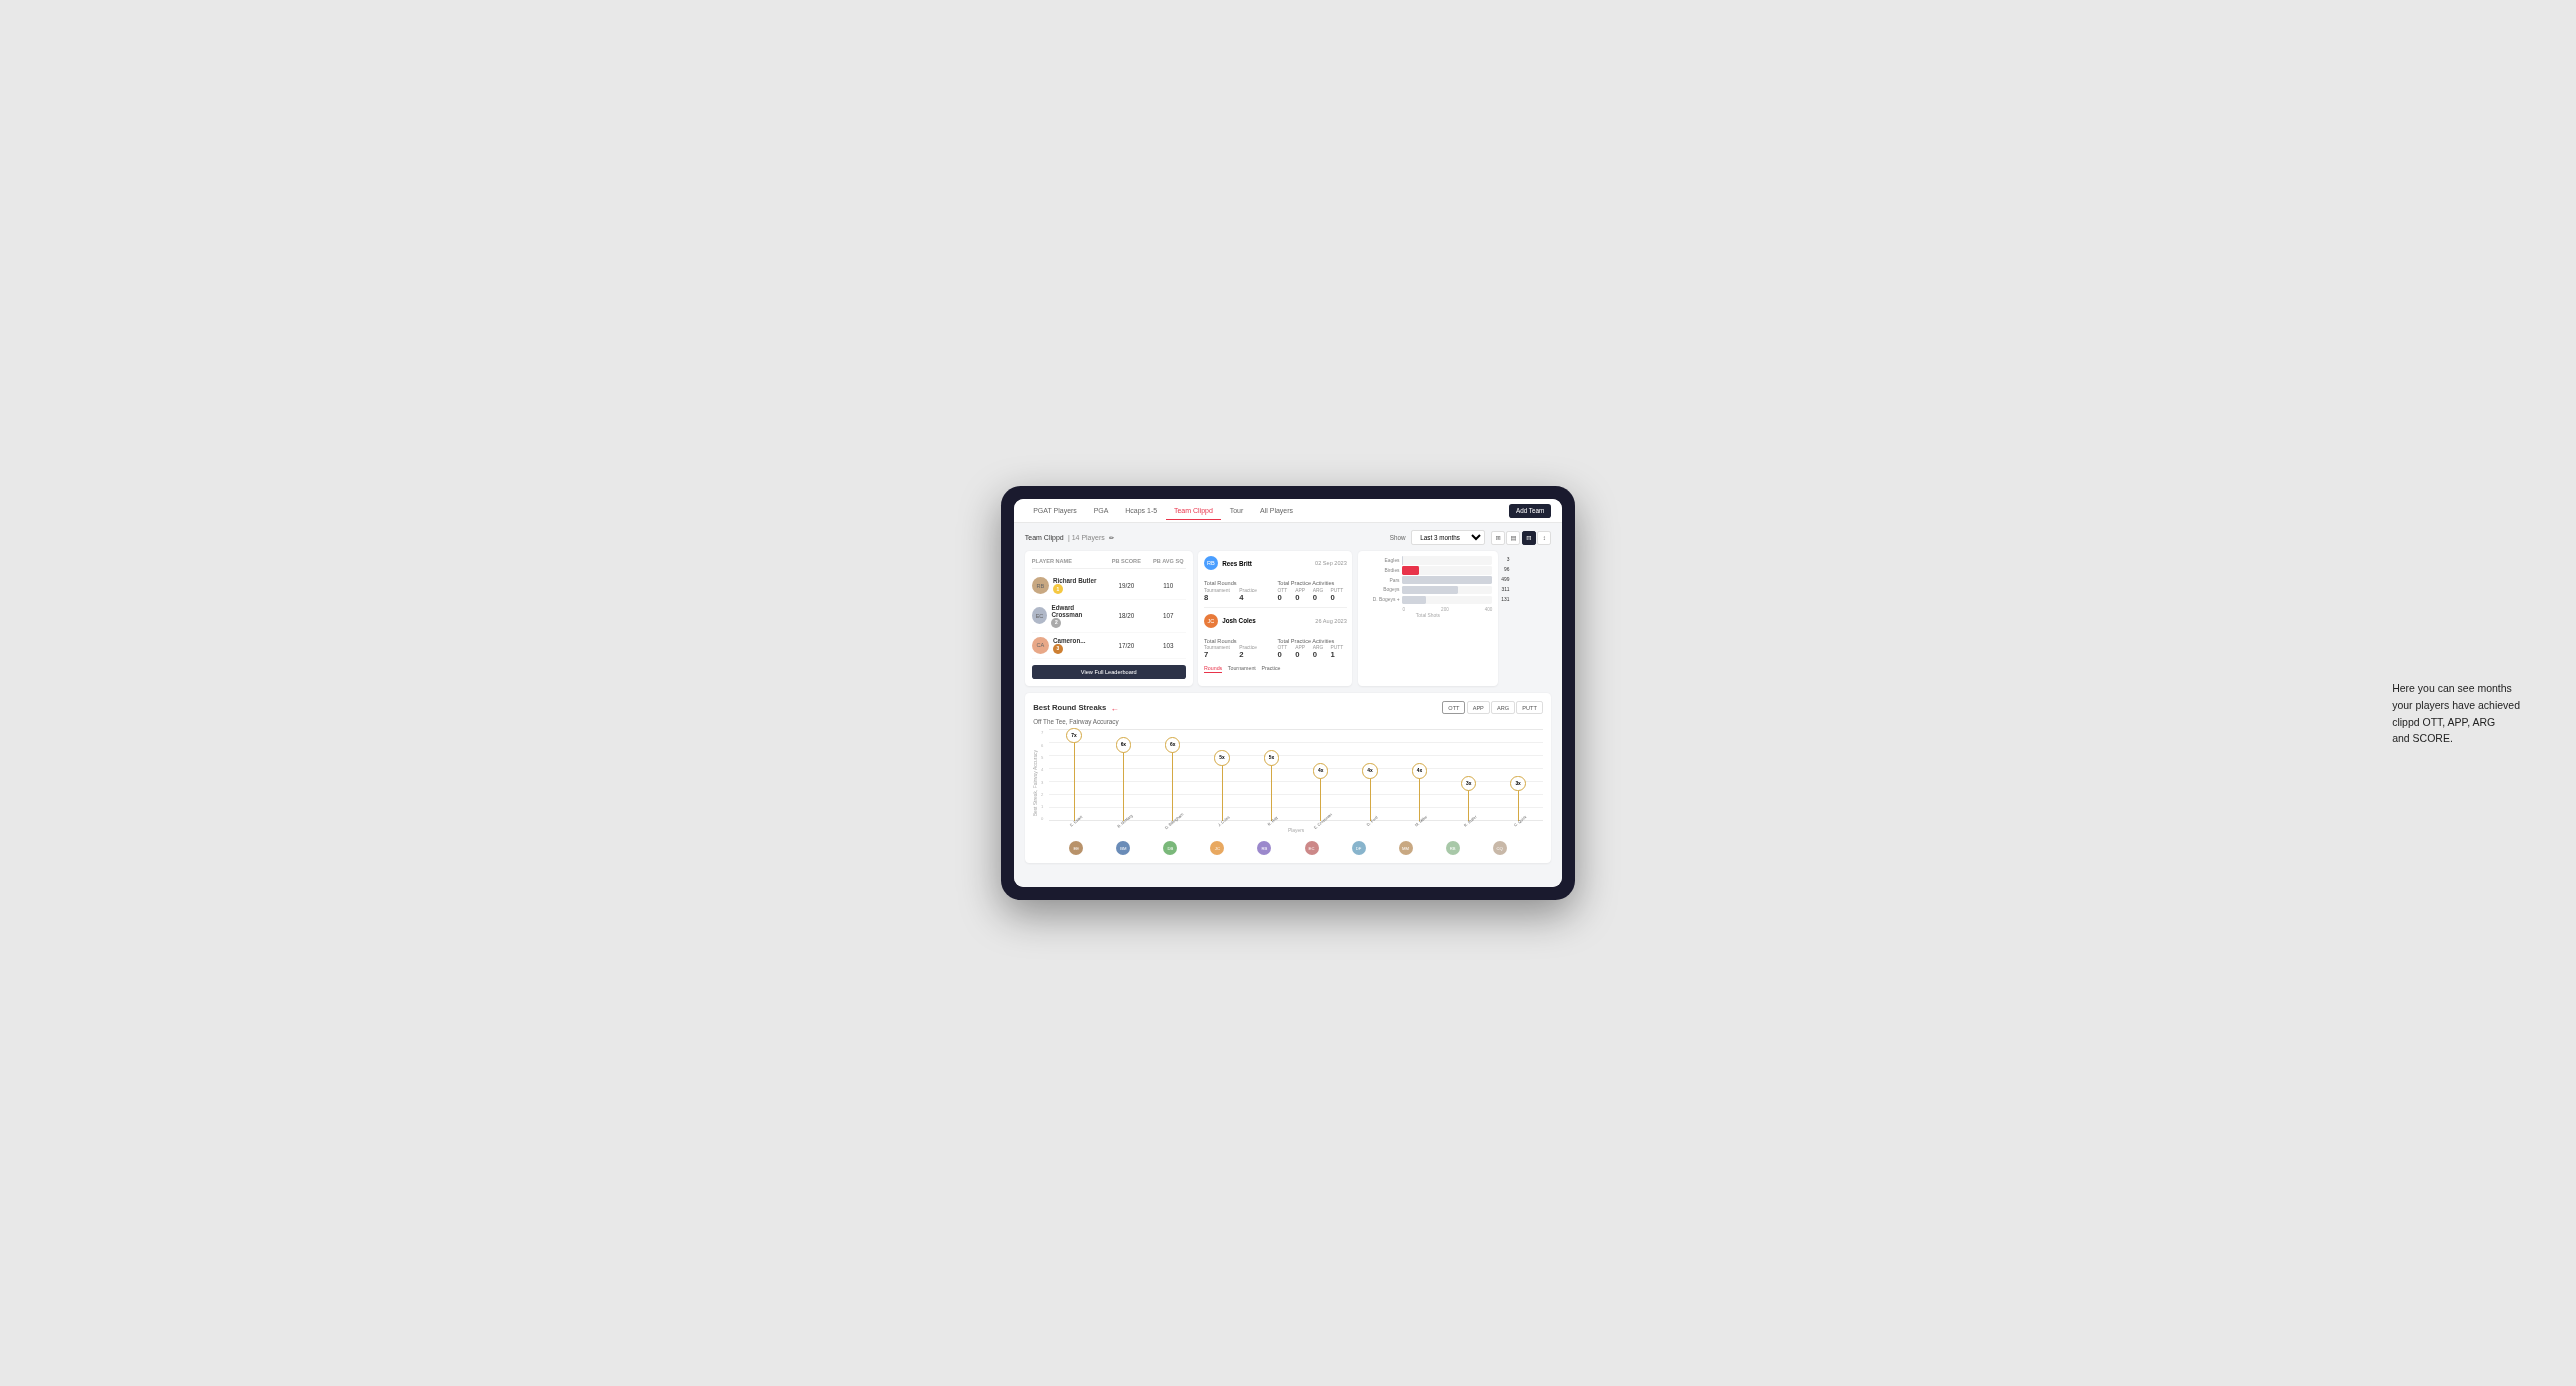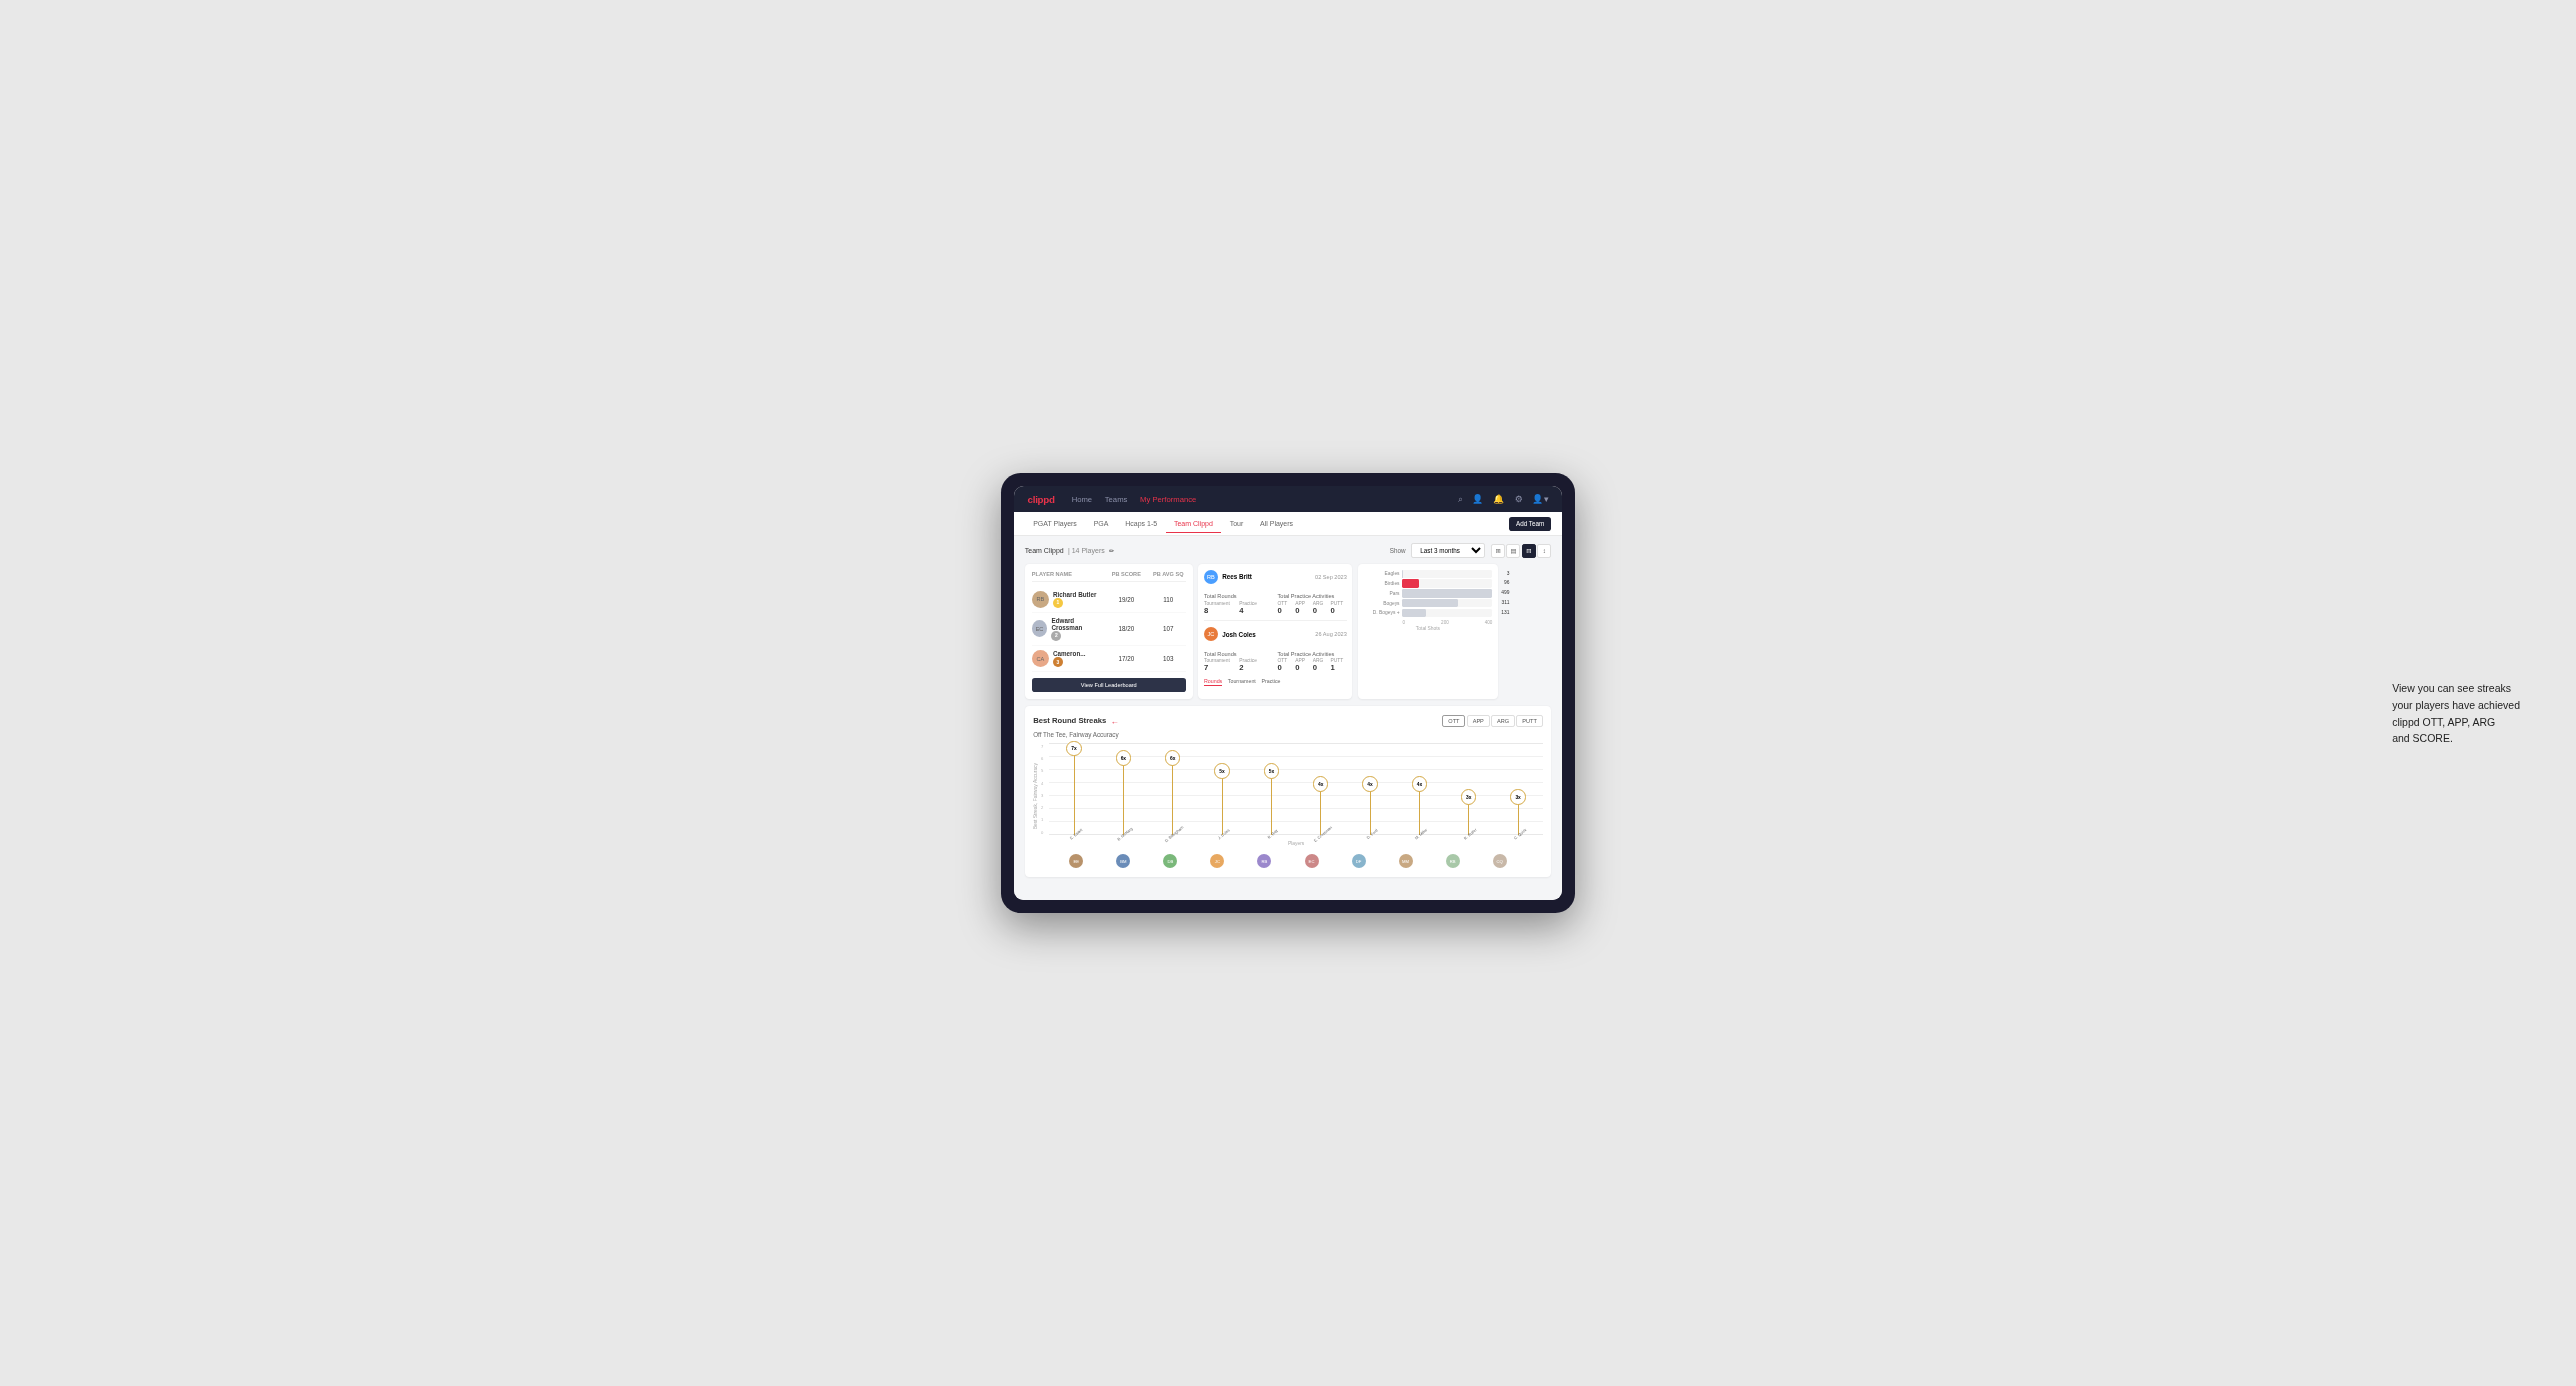--- a/index.html
+++ b/index.html
@@ -395,35 +395,20 @@
       margin-right: 2.8px;
       align-self: center;
     }
   </style>
 </head>
 <body>
 
 <div class="tablet-frame">
   <div class="tablet-screen">
 
-    <div class="nav-bar">
-      <span class="nav-logo">clippd</span>
-      <div class="nav-links">
-        <span class="nav-link">Home</span>
-        <span class="nav-link">Teams</span>
-        <span class="nav-link active">My Performance</span>
-      </div>
-      <div class="nav-icons">
-        <span class="nav-icon">⌕</span>
-        <span class="nav-icon">👤</span>
-        <span class="nav-icon">🔔</span>
-        <span class="nav-icon">⚙</span>
-        <span class="nav-icon">👤▾</span>
-      </div>
-    </div>
 
     <div class="sub-nav">
       <div class="sub-nav-links">
         <span class="sub-nav-link">PGAT Players</span>
         <span class="sub-nav-link">PGA</span>
         <span class="sub-nav-link">Hcaps 1-5</span>
         <span class="sub-nav-link active">Team Clippd</span>
         <span class="sub-nav-link">Tour</span>
         <span class="sub-nav-link">All Players</span>
       </div>
@@ -779,18 +764,18 @@
           </div>
         </div>
 
       </div>
 
     </div>
   </div>
 </div>
 
 <div style="position:fixed;right:56px;top:50%;transform:translateY(-20%);font-size:10.5px;color:#222;line-height:1.6;max-width:154px;">
-  <span>View you can see streaks</span><br>
+  <span>Here you can see months</span><br>
   <span>your players have achieved</span><br>
   <span>clippd OTT, APP, ARG</span><br>
   <span>and SCORE.</span>
 </div>
 
 
 </body></html>

